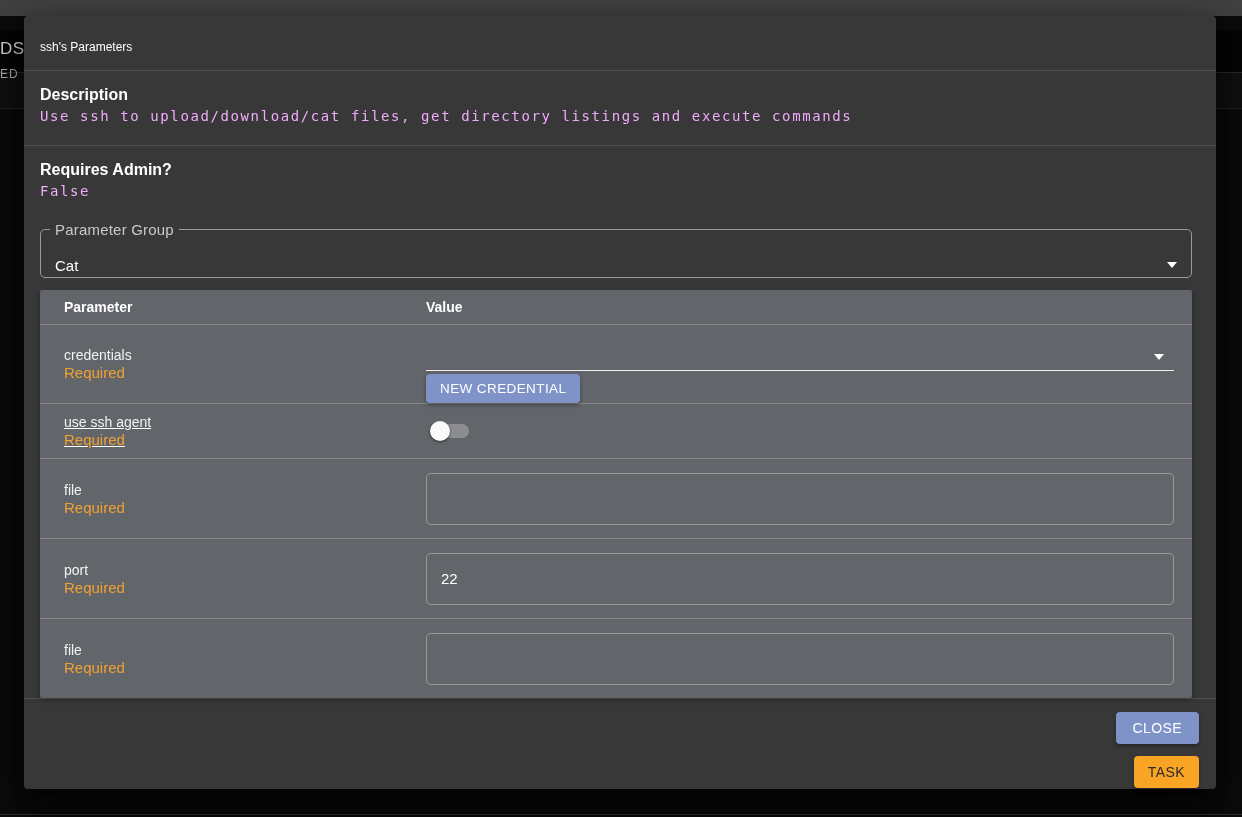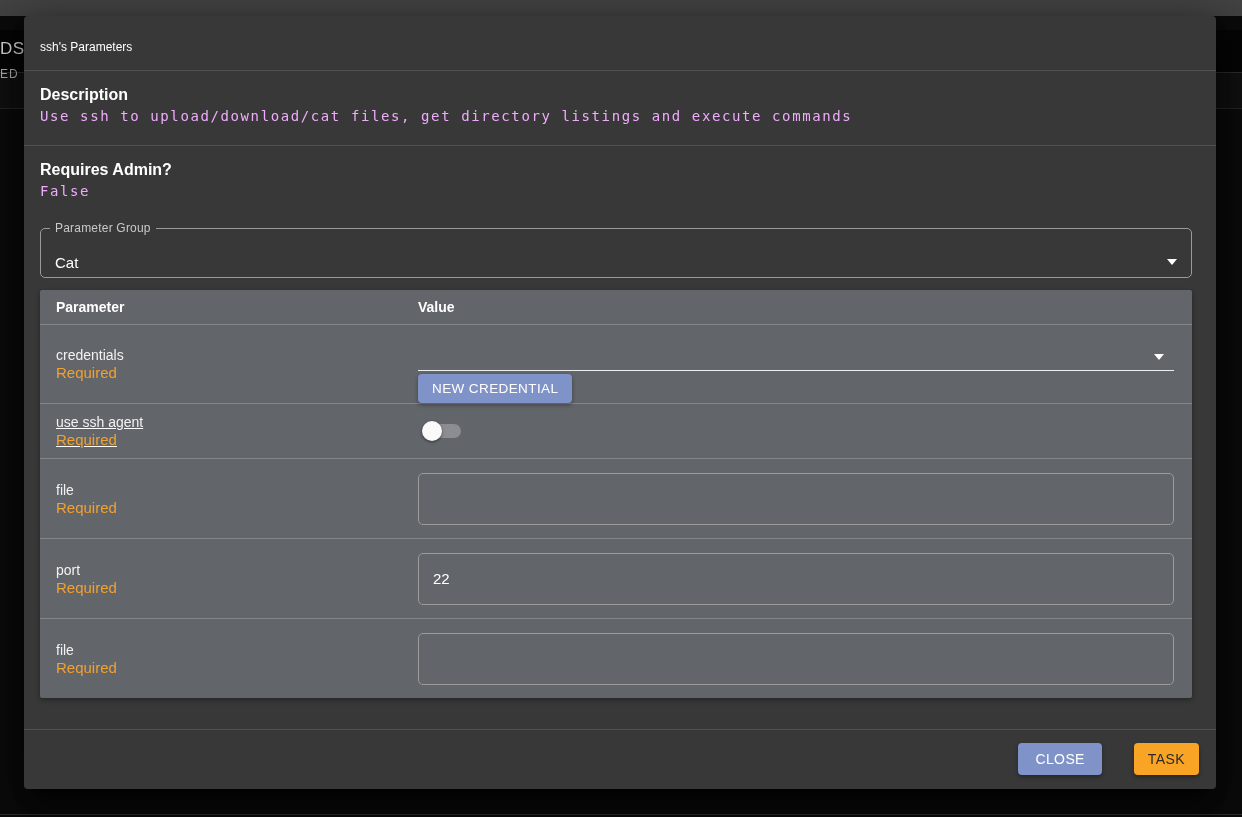--- a/index.html
+++ b/index.html
@@ -36,38 +36,38 @@
     font-size:14px;color:#f0abfc;letter-spacing:1.6px;margin:2px 0 0;
   }
   .content-divider{border:none;border-top:1px solid rgba(255,255,255,.12);margin:21px -24px 0 -16px;}
 
   
   .pg-fieldset{
     margin:22px 0 0;padding:0;border:1px solid #9a9a9a;border-radius:5px;
     height:55px;position:relative;cursor:pointer;
   }
   .pg-fieldset legend{
-    margin-left:9px;padding:0 5px;font-size:12px;color:#c9c9c9;letter-spacing:.2px;
+    margin-left:9px;padding:0 5px;font-size:15px;color:#c9c9c9;letter-spacing:.2px;
   }
   .pg-value{position:absolute;left:14px;top:19px;font-size:15px;color:#fff;}
   .caret{
     width:0;height:0;border-left:5px solid transparent;border-right:5px solid transparent;
     border-top:6px solid #fff;display:inline-block;
   }
   .pg-caret{position:absolute;right:14px;top:24px;}
 
   
   .ptable{
     margin-top:12px;background:#626569;border-radius:2px;
     box-shadow:0 2px 5px rgba(0,0,0,.35);
   }
   .trow{display:flex;border-top:1px solid rgba(255,255,255,.22);}
   .trow:first-child{border-top:none;}
   .thead{height:34px;}
-  .cell-param{width:362px;flex:0 0 362px;padding-left:16px;display:flex;flex-direction:column;justify-content:center;}
+  .cell-param{width:362px;flex:0 0 362px;padding-left:24px;display:flex;flex-direction:column;justify-content:center;}
   .cell-value{flex:1;padding-right:18px;display:flex;flex-direction:column;justify-content:center;position:relative;}
   .th-label{font-size:14px;font-weight:700;color:#fff;}
   .thead .cell-param,.thead .cell-value{justify-content:center;}
   .param-name{font-size:14px;color:#f2f2f2;}
   .param-required{font-size:15px;color:#F0A232;margin-top:1px;}
 
   .row-credentials{height:78px;}
   .row-toggle{height:54px;text-decoration:underline;}
   .row-input{height:79px;}
 
@@ -98,21 +98,21 @@
   
   .text-input{
     width:100%;box-sizing:border-box;height:52px;border:1px solid #9b9b9b;border-radius:5px;
     background:transparent;color:#fff;font-size:15px;padding:0 14px;outline:none;
     font-family:"Liberation Sans",sans-serif;
   }
 
   
   .dialog-footer{
     border-top:1px solid rgba(255,255,255,.12);
-    padding:13px 17px 14px;display:flex;justify-content:flex-end;gap:32px;align-items:flex-end;
+    padding:13px 17px 14px;display:flex;justify-content:flex-end;gap:12px;align-items:flex-end;flex-direction:column;
   }
   .btn-close{padding:8px 17px;font-size:14px;}
   .btn-task{background:#F9A424;color:#2b2b2b;padding:8px 14px;font-size:14px;}
 </style>
 </head>
 <body>
 
 <div class="bg-topstrip"></div>
 <div class="bg-band"></div>
 <div class="bg-row"></div>

